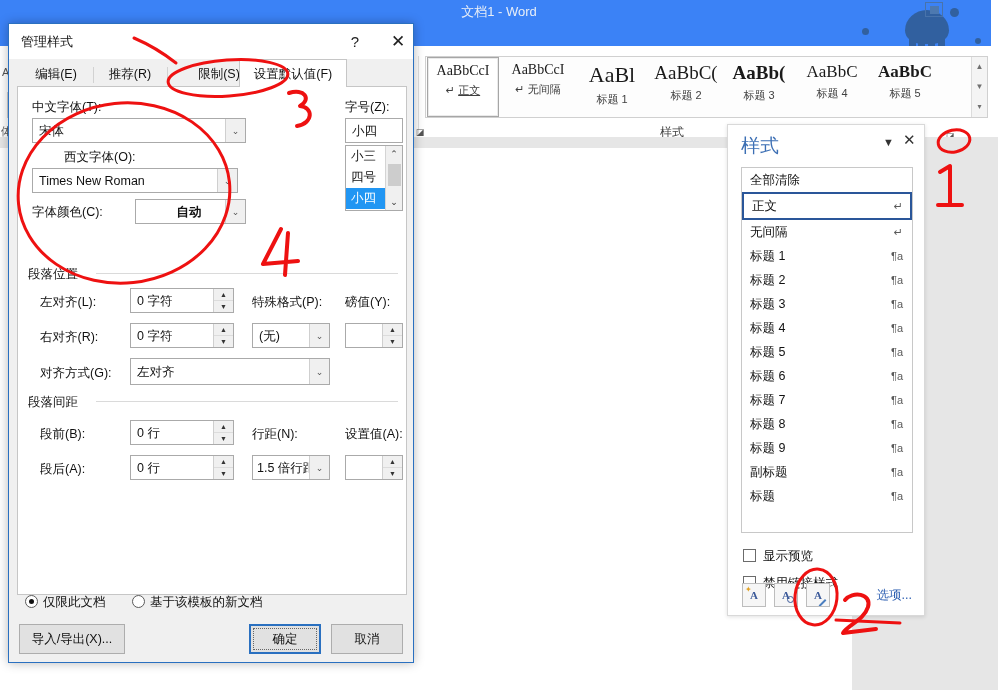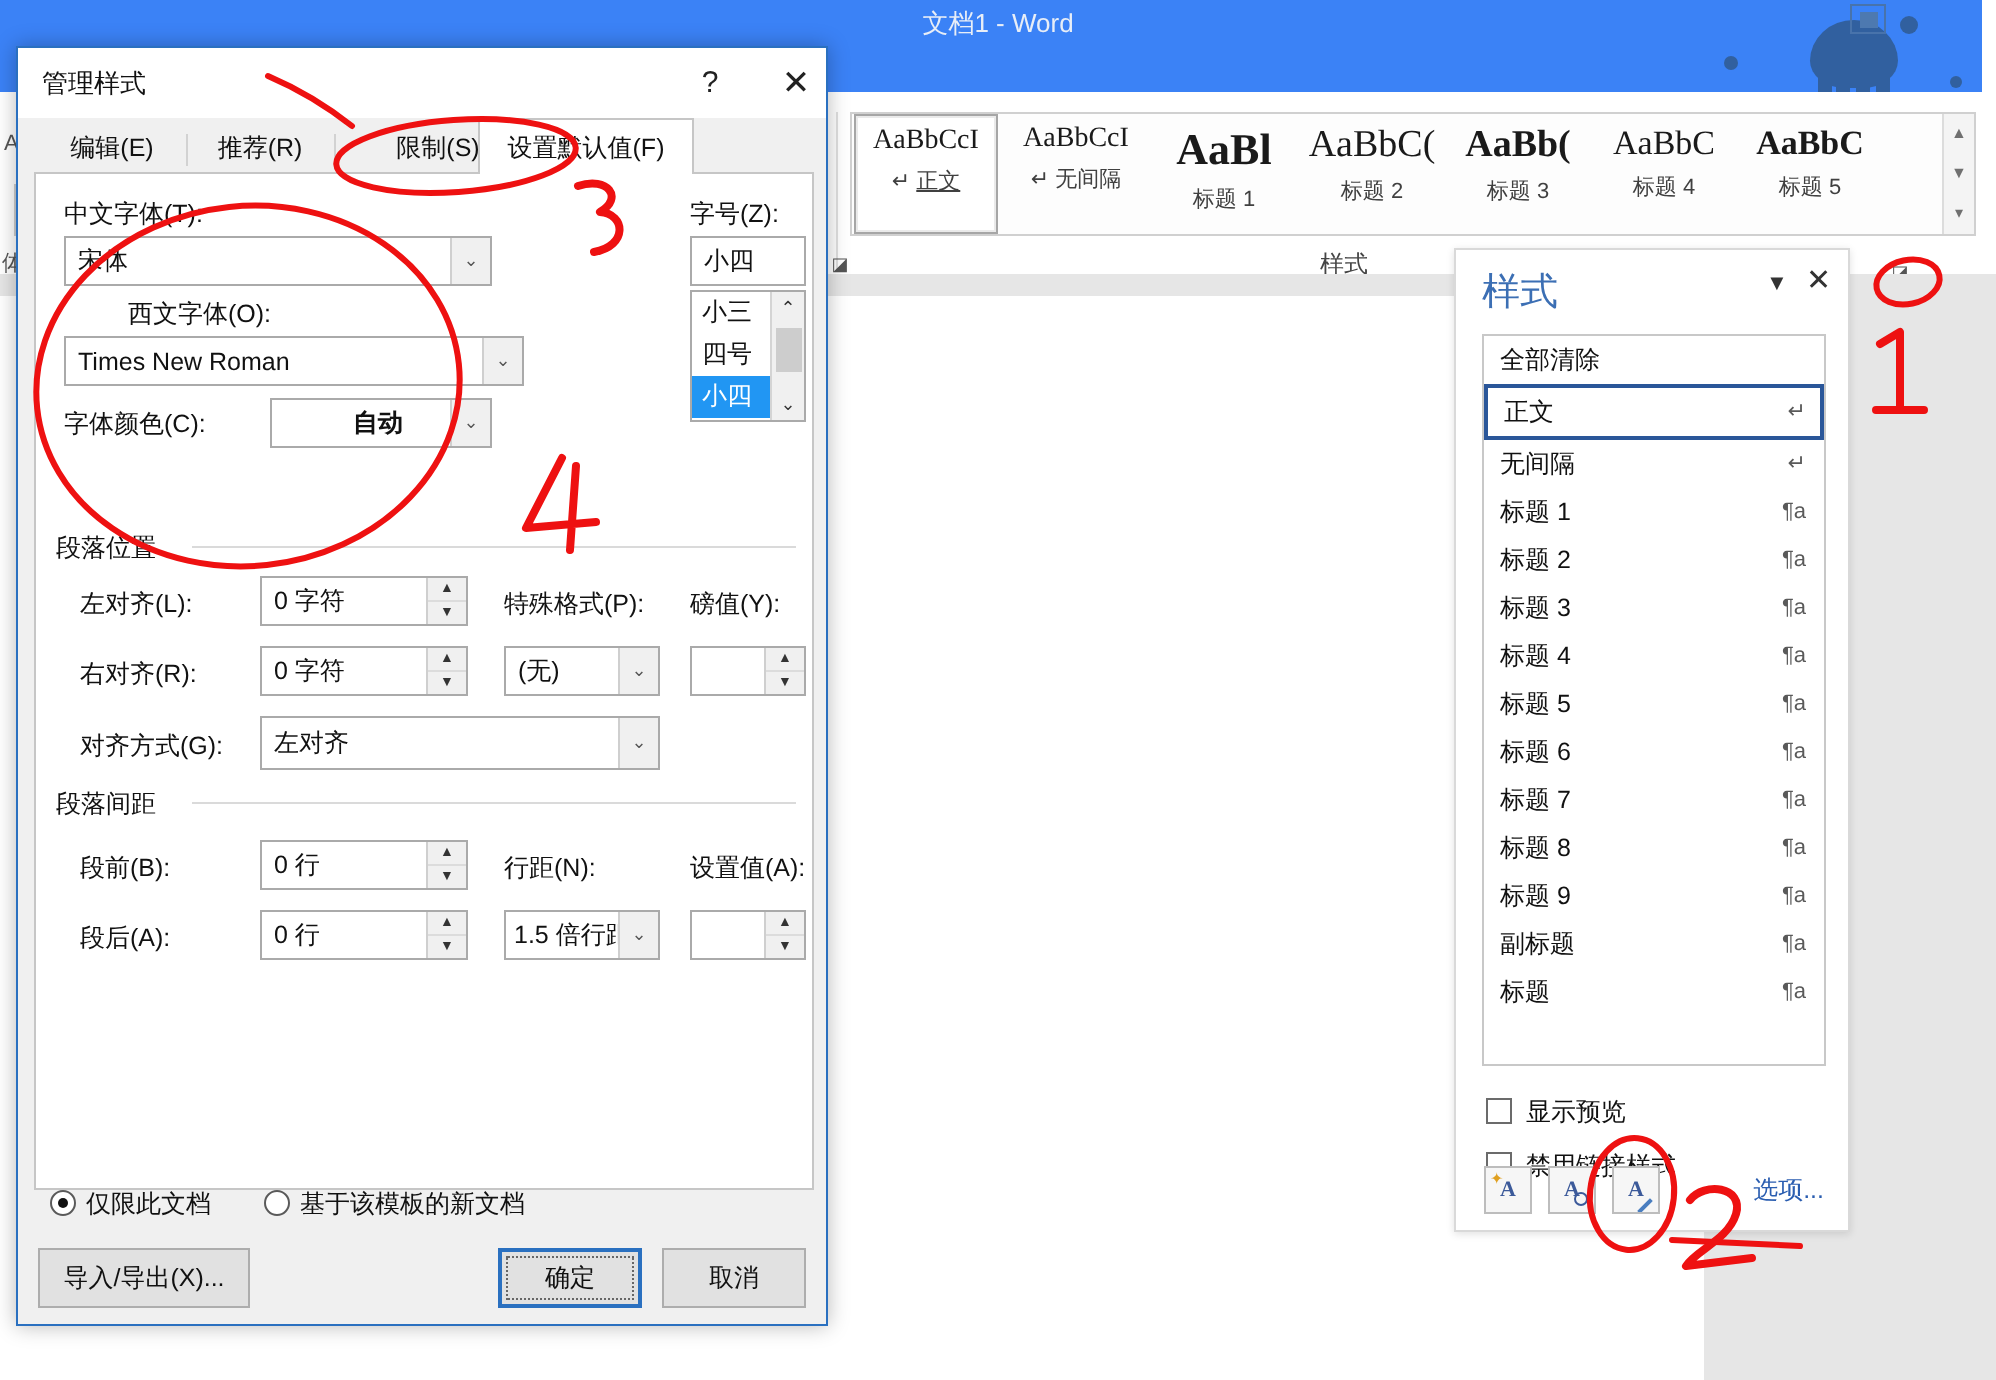--- a/index.html
+++ b/index.html
@@ -285,21 +285,21 @@
   <div class="ribbon-gallery">
     <div class="style-thumb sel" style="left:1px;">
       <span class="sample" style="font-size:14px;">AaBbCcI</span>
       <span class="sname">↵ <u>正文</u></span>
     </div>
     <div class="style-thumb" style="left:76px;">
       <span class="sample" style="font-size:14px;">AaBbCcI</span>
       <span class="sname">↵ 无间隔</span>
     </div>
     <div class="style-thumb" style="left:150px;">
-      <span class="sample" style="font-size:22px;font-weight:bold;">AaBl</span>
+      <span class="sample" style="font-size:22px;font-weight:normal;">AaBl</span>
       <span class="sname">标题 1</span>
     </div>
     <div class="style-thumb" style="left:224px;">
       <span class="sample" style="font-size:19px;">AaBbC(</span>
       <span class="sname">标题 2</span>
     </div>
     <div class="style-thumb" style="left:297px;">
       <span class="sample" style="font-size:19px;font-weight:bold;">AaBb(</span>
       <span class="sname">标题 3</span>
     </div>
@@ -343,21 +343,21 @@
 
     <div class="panel">
 
       <div class="lbl" style="left:14px;top:12px;">中文字体(T):</div>
       <div class="combo" style="left:14px;top:31px;width:214px;height:25px;">
         <span class="txt">宋体</span>
         <span class="arrow">⌄</span>
       </div>
 
       <div class="lbl" style="left:14px;top:62px;margin-left:32px;">西文字体(O):</div>
-      <div class="combo" style="left:14px;top:81px;width:230px;height:25px;padding-left:48px;">
+      <div class="combo" style="left:14px;top:81px;width:206px;height:25px;padding-left:48px;">
         <span class="txt">Times New Roman</span>
         <span class="arrow">⌄</span>
       </div>
 
       <div class="lbl" style="left:14px;top:117px;">字体颜色(C):</div>
       <div class="combo" style="left:117px;top:112px;width:111px;height:25px;">
         <span class="txt center" style="padding-right:3px;font-weight:bold;">自动</span>
         <span class="arrow">⌄</span>
       </div>
 

